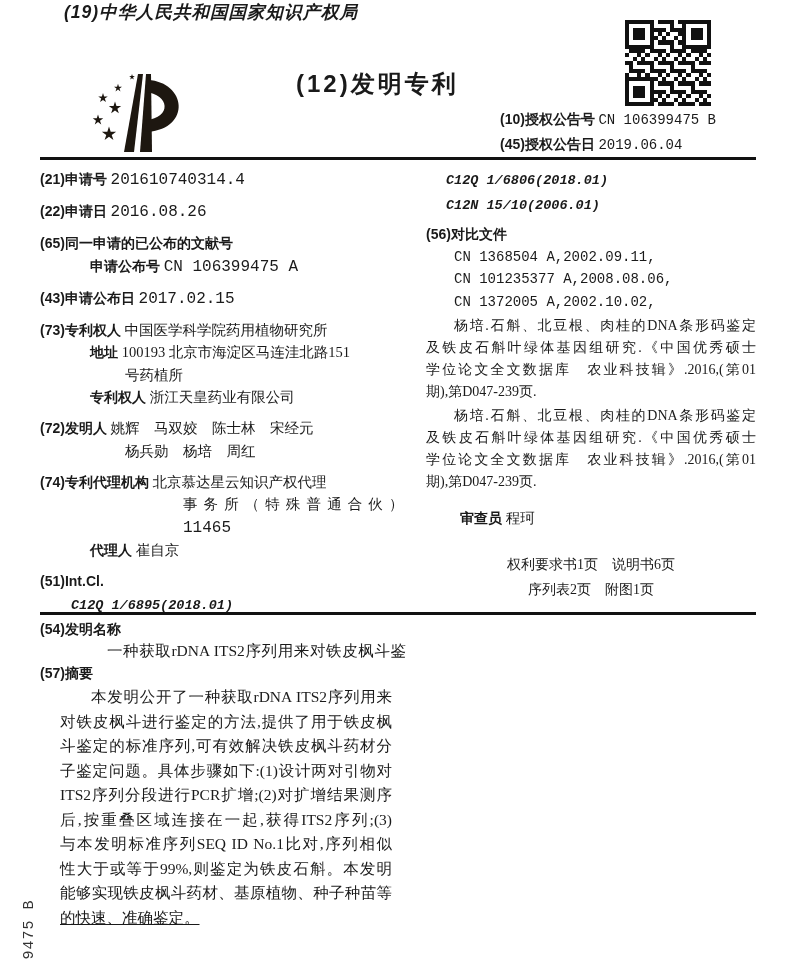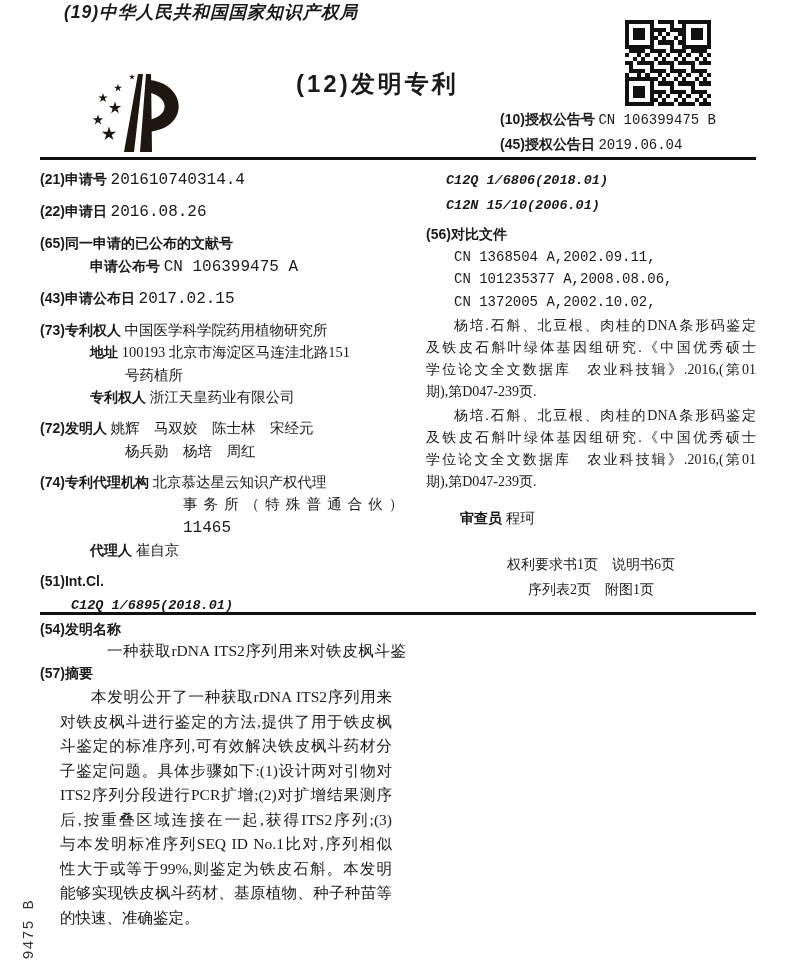--- a/index.html
+++ b/index.html
@@ -46,21 +46,21 @@
   .examiner{margin-top:14px;padding-left:34px;}
   .pages{margin-top:auto;margin-bottom:4px;text-align:center;font-size:14px;line-height:25px;}
 
   
   .bottom{margin:6px 35px 0 40px;}
   .title-block{width:330px;margin-left:36px;font-size:15.5px;line-height:24px;}
   .title-block .jline{text-align:justify;text-align-last:justify;text-indent:2em;}
   .abstract{width:332px;margin-left:20px;font-size:15.5px;line-height:24.5px;margin-top:2px;}
   .abstract div{text-align:justify;text-align-last:justify;}
   .abstract div:first-child{text-indent:2em;}
-  .abstract div:last-child{text-align:center;text-align-last:left;}
+  .abstract div:last-child{text-align:center;text-align-last:left;text-decoration:underline;}
 
   .edge-number{
     position:absolute;left:-16px;top:906px;width:90px;
     transform:rotate(-90deg);transform-origin:center;
     font-family:"Liberation Mono","DejaVu Sans Mono",monospace;
     font-size:15px;color:#333;letter-spacing:1px;text-align:left;
   }
 </style>
 </head>
 <body>

